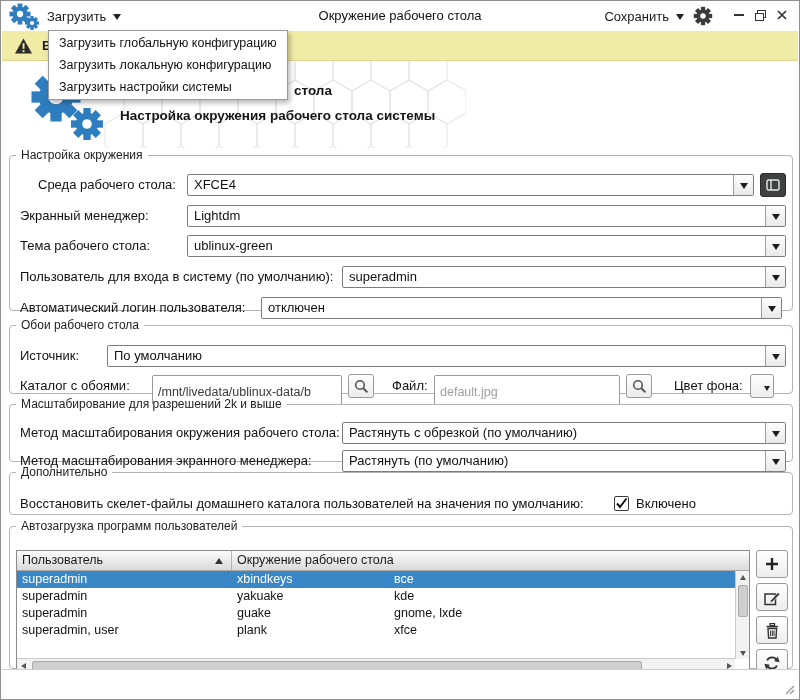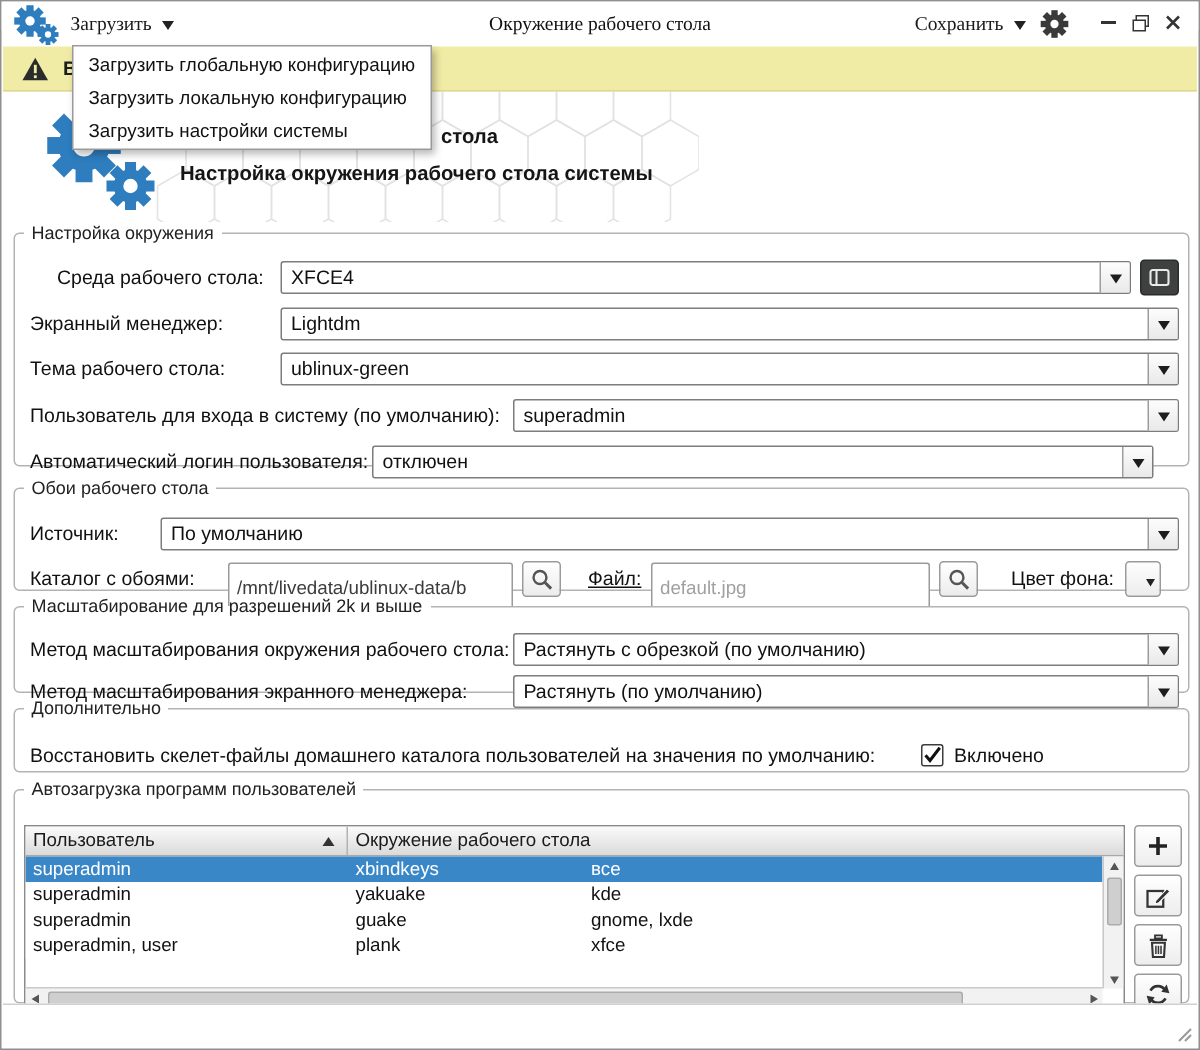--- a/index.html
+++ b/index.html
@@ -1,21 +1,21 @@
 <!DOCTYPE html>
 <html><head>
 <meta charset="utf-8">
 <style>
   * { margin:0; padding:0; box-sizing:border-box; }
   html,body { width:800px; height:700px; }
   body { font-family:"Liberation Sans", sans-serif; background:#fff; cursor:default; }
   .window { position:relative; width:800px; height:700px; border:1px solid #8f8f8f; background:#fff; overflow:hidden; }
 
   
-  .titlebar { position:absolute; top:0; left:0; right:0; height:19px; background:#fff; z-index:10;font-family:Liberation Serif, serif; }
+  .titlebar { position:absolute; top:0; left:0; right:0; height:19px; background:#fff; z-index:10; }
   .logo { position:absolute; left:6px; top:1px; }
   .tb-btn { position:absolute; top:0; height:30px; display:flex; align-items:center; gap:7px; font-size:13px; color:#1a1a1a; }
   .caret { width:0; height:0; border:4px solid transparent; border-top:6px solid #222; margin-top:6px; }
   .win-title { position:absolute; left:0; right:0; top:0; height:30px; line-height:30px; text-align:center; font-size:13px; color:#111; }
   .winctl { position:absolute; top:6px; width:16px; height:16px; display:flex; align-items:center; justify-content:center; }
   .gearbtn { position:absolute; top:5px; width:20px; height:20px; }
 
   
   .banner { position:absolute; top:30px; left:1px; right:1px; height:30px; background:#f0eba5; border-bottom:1px solid #ddd592; display:flex; align-items:center; padding-left:12px; gap:9px; z-index:5; }
   .banner-text { font-size:13px; color:#1c1c1c; font-weight:bold; }
@@ -218,21 +218,21 @@
 
     <div class="lbl" style="left:10px; top:103px;">Пользователь для входа в систему (по умолчанию):</div>
     <div class="combo" style="left:332px; top:104px; width:444px;">
       <span class="combo-value">superadmin</span>
       <span class="combo-arrow">
           <i class="tri"></i>
         </span>
     </div>
 
     <div class="lbl" style="left:10px; top:134px;">Автоматический логин пользователя:</div>
-    <div class="combo" style="left:238px; top:135px; width:521px;gap:36px;">
+    <div class="combo" style="left:251px; top:135px; width:521px;gap:36px;">
       <span class="combo-value">отключен</span>
       <span class="combo-arrow">
           <i class="tri"></i>
         </span>
     </div>
   </fieldset>
 
   <fieldset style="top:317px; height:76px;">
     <legend>Обои рабочего стола</legend>
 
@@ -245,21 +245,21 @@
     </div>
 
     <div class="lbl" style="left:10px; top:42px;">Каталог с обоями:</div>
     <input class="tinput" style="left: 142px; top: 43px; width: 190px;" value="/mnt/livedata/ublinux-data/b">
     <div class="sq-btn" style="left:338px; top:42px;">
       <svg width="18" height="18" viewBox="0 0 18 18">
         <circle cx="8" cy="8" r="4.3" fill="none" stroke="#555" stroke-width="1.6"></circle>
         <line x1="11.3" y1="11.3" x2="15.4" y2="15.4" stroke="#555" stroke-width="2"></line>
       </svg>
     </div>
-    <div class="lbl" style="left:382px; top:42px;text-decoration:underline;">Файл:</div>
+    <div class="lbl" style="left:382px; top:42px;">Файл:</div>
     <input class="tinput" style="left: 424px; top: 43px; width: 186px;" placeholder="default.jpg">
     <div class="sq-btn" style="left:616px; top:42px;">
       <svg width="18" height="18" viewBox="0 0 18 18">
         <circle cx="8" cy="8" r="4.3" fill="none" stroke="#555" stroke-width="1.6"></circle>
         <line x1="11.3" y1="11.3" x2="15.4" y2="15.4" stroke="#555" stroke-width="2"></line>
       </svg>
     </div>
     <div class="lbl" style="left:664px; top:42px;">Цвет фона:</div>
     <div class="color-btn" style="left:740px; top:42px;">
       <span class="mini-tri"></span>

